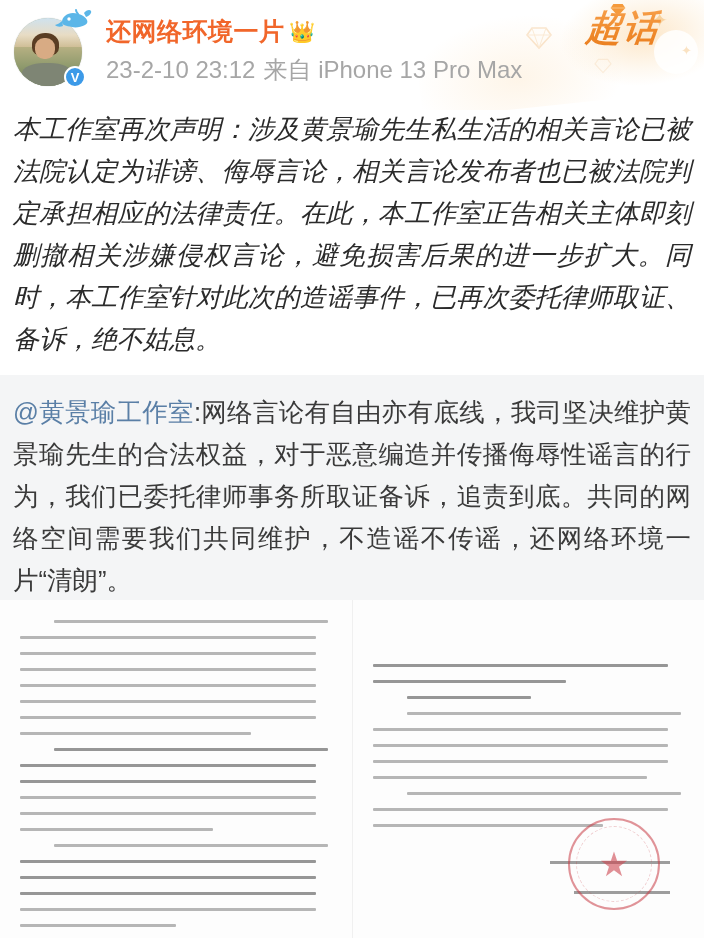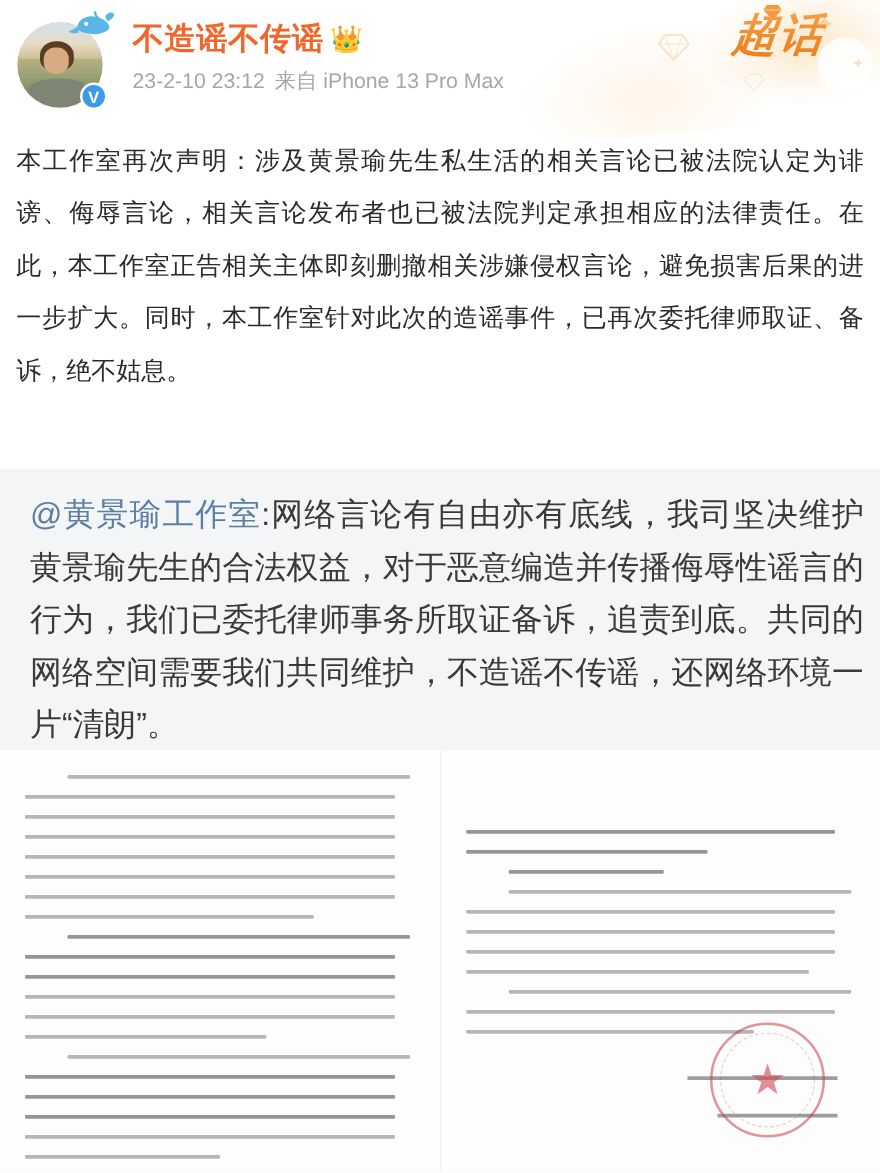--- a/index.html
+++ b/index.html
@@ -181,58 +181,59 @@
     letter-spacing: .5px;
     line-height: 1.1;
     white-space: nowrap;
   }
   .crown-icon {
     font-size: 21px;
     line-height: 1;
   }
   .meta-line {
     color: #a6a6a6;
-    font-size: 17px;
+    font-size: 24px;
     line-height: 1.5;
     margin-top: 6px;
     white-space: nowrap;
   }
   .meta-line .sep { display:inline-block; width: 8px; }
   .meta-line2 {
     color: #a6a6a6;
     font-size: 19px;
     line-height: 1.5;
     margin-top: 1px;
     white-space: nowrap;
   }
 
   
   .body-text {
     margin: 18px 13px 0 13px;
     color: #2b2b2b;
-    font-size: 20px;
+    font-size: 26px;
     line-height: 42px;
     letter-spacing: 0px;
     text-align: justify;
     text-justify: inter-ideograph;
     word-break: break-all;
+    font-style: italic;
   }
 
   
   .quote-card {
     position: absolute;
     left: 0;
     right: 0;
     top: 375px;
     bottom: 0;
     background: #f4f5f6;
     overflow: hidden;
   }
   .quote-text {
-    margin: 16px 13px 0 24px;
+    margin: 16px 13px 0 13px;
     color: #3a3a3a;
     font-size: 25.5px;
     line-height: 42px;
     text-align: justify;
     text-justify: inter-ideograph;
     word-break: break-all;
   }
   .at-link { color: #5a7fa6; }
 
   .quote-images {
@@ -356,21 +357,21 @@
           <path d="M22 4c0 2 1 3 2 4" stroke="#5bb6e8" stroke-width="2" fill="none" stroke-linecap="round"></path>
         </svg>
       </div>
       <div class="verified">
         <span>V</span>
       </div>
     </div>
 
     <div class="head-meta">
       <div class="username-row">
-        <span class="username">不造谣不传谣</span>
+        <span class="username">还网络环境一片</span>
         <span class="crown-icon">👑</span>
       </div>
       <div class="meta-line">
         <span>23-2-10 23:12</span><span class="sep"></span><span>来自</span>
         <span>iPhone 13 Pro Max</span>
       </div>
     </div>
   </div>
 
   <div class="body-text">本工作室再次声明：涉及黄景瑜先生私生活的相关言论已被法院认定为诽谤、侮辱言论，相关言论发布者也已被法院判定承担相应的法律责任。在此，本工作室正告相关主体即刻删撤相关涉嫌侵权言论，避免损害后果的进一步扩大。同时，本工作室针对此次的造谣事件，已再次委托律师取证、备诉，绝不姑息。</div>

